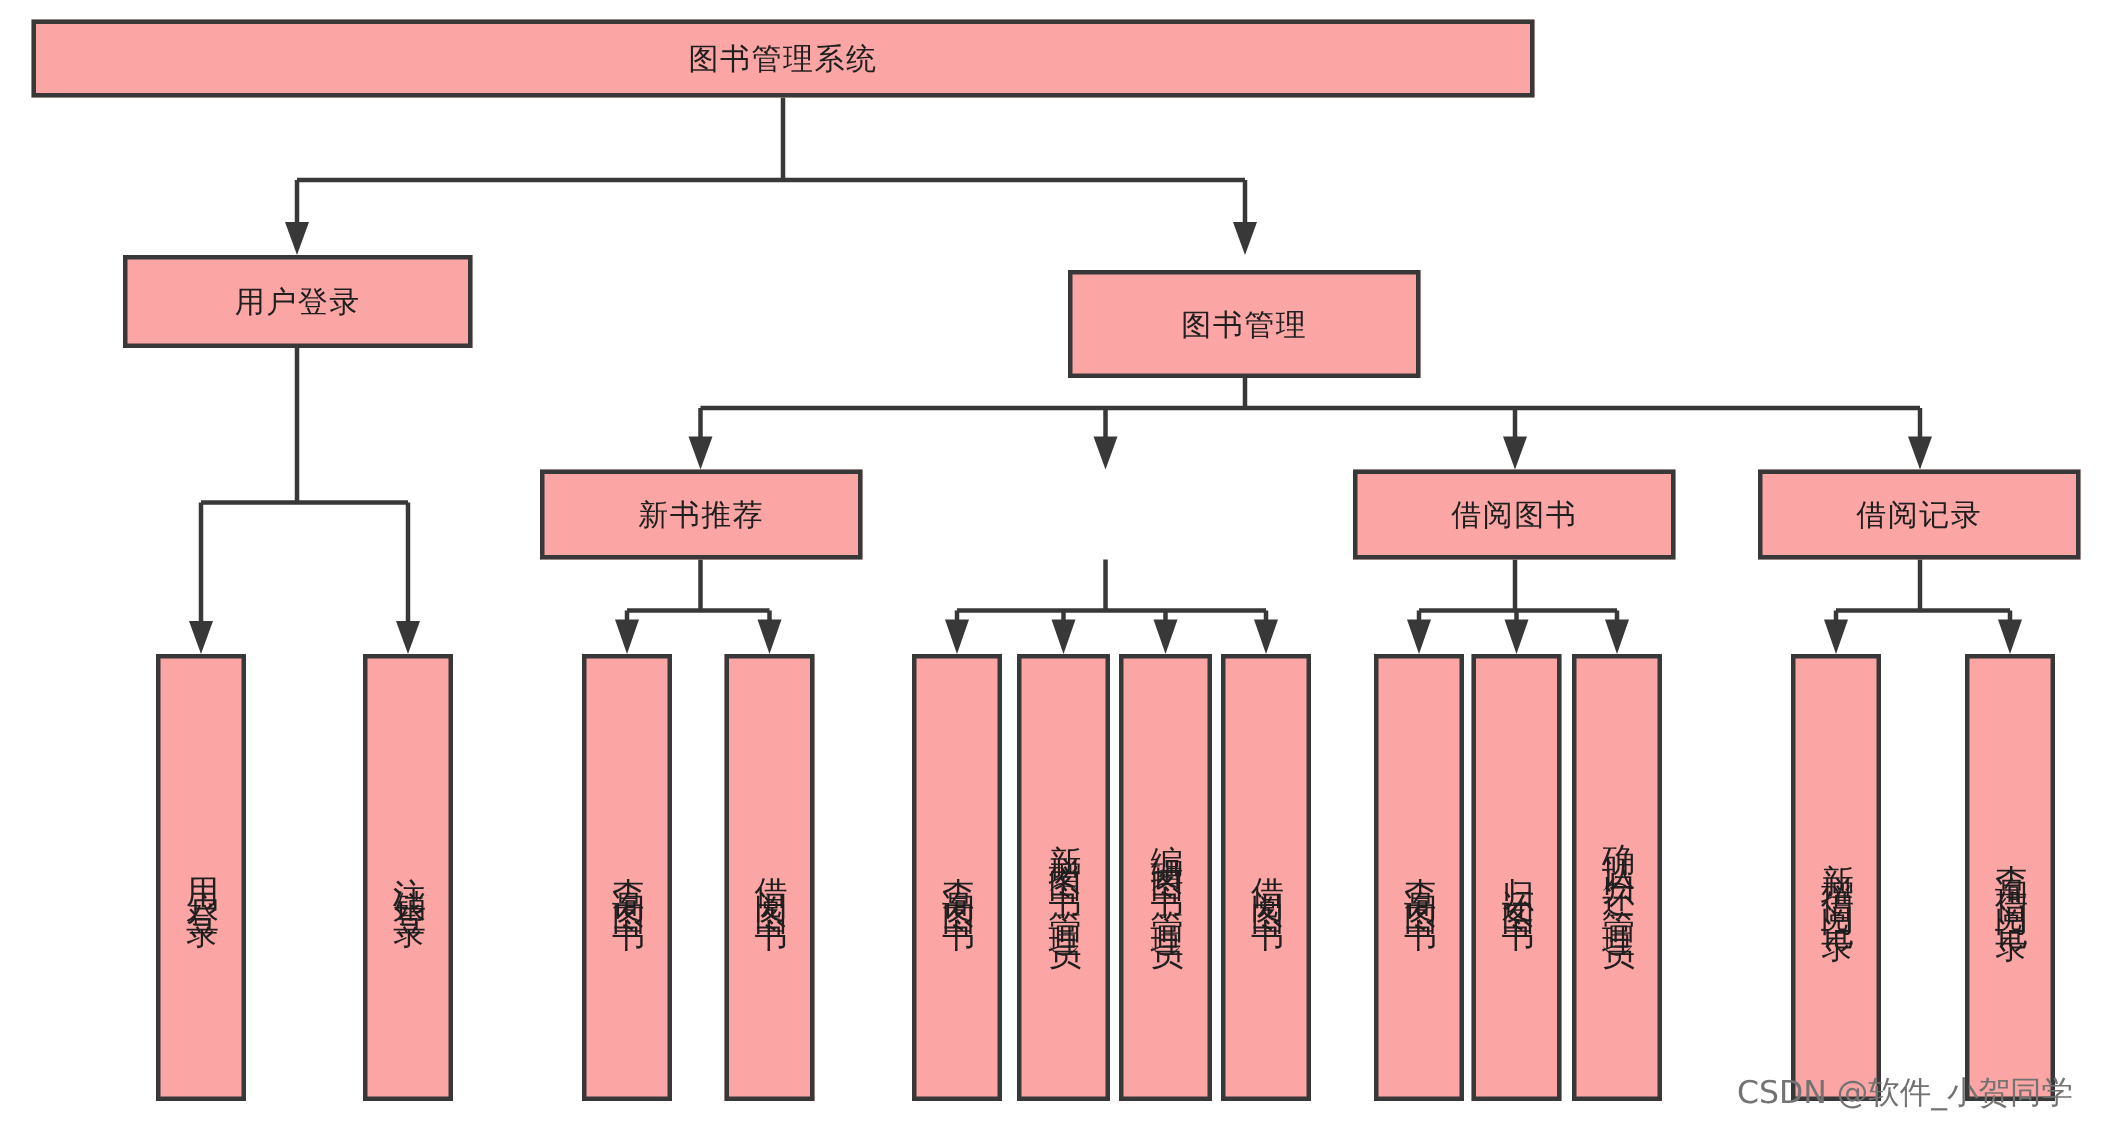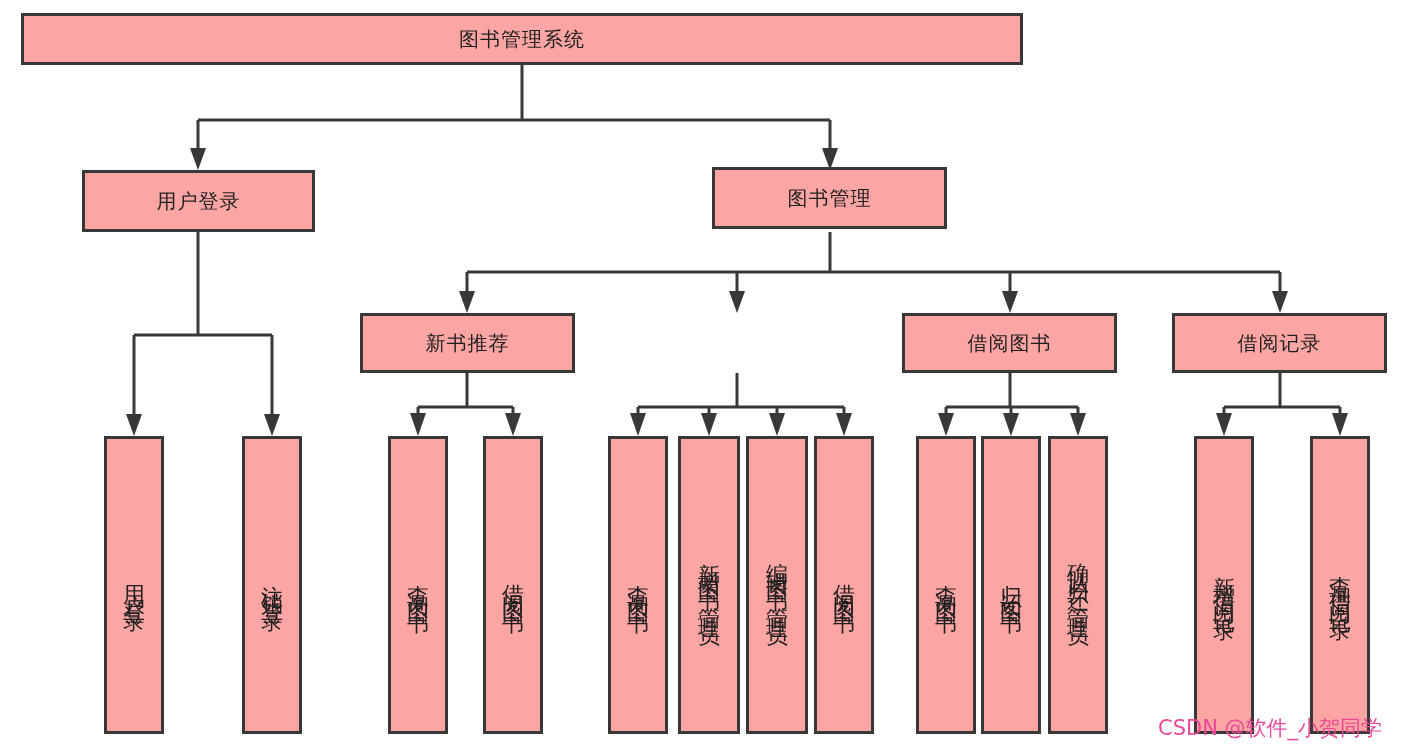--- a/index.html
+++ b/index.html
@@ -43,21 +43,21 @@
     font-size: 22px;
     letter-spacing: 9px;
     line-height: 1;
     white-space: nowrap;
   }
   .watermark {
     position: absolute;
     left: 1158px;
     top: 714px;
     font-size: 21px;
-    color: #ec4899;
+    color: #737373;
     z-index: 3;
     white-space: nowrap;
   }
 </style>
 </head>
 <body>
 
 <div class="canvas">
 
   <svg class="connectors" width="1405" height="747" viewBox="0 0 1405 747">
@@ -129,21 +129,21 @@
     </g>
   </svg>
 
   <div class="box h" style="left:21px;top:13px;width:1002px;height:52px">
     <span>图书管理系统</span>
   </div>
 
   <div class="box h" style="left:82px;top:170px;width:233px;height:62px">
     <span>用户登录</span>
   </div>
-  <div class="box h" style="left:712px;top:167px;width:235px;height:62px">
+  <div class="box h" style="left:712px;top:180px;width:235px;height:72px">
     <span>图书管理</span>
   </div>
 
   <div class="box h" style="left:360px;top:313px;width:215px;height:60px">
     <span>新书推荐</span>
   </div>
   <div class="box h" style="left:902px;top:313px;width:215px;height:60px">
     <span>借阅图书</span>
   </div>
   <div class="box h" style="left:1172px;top:313px;width:215px;height:60px">

